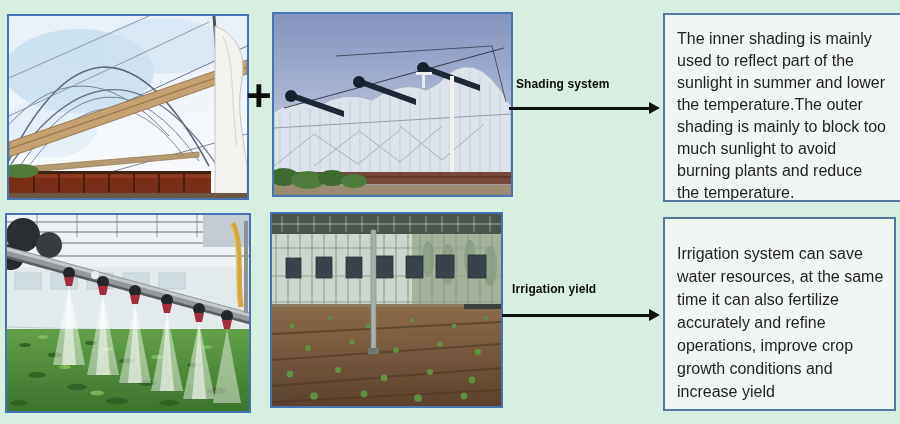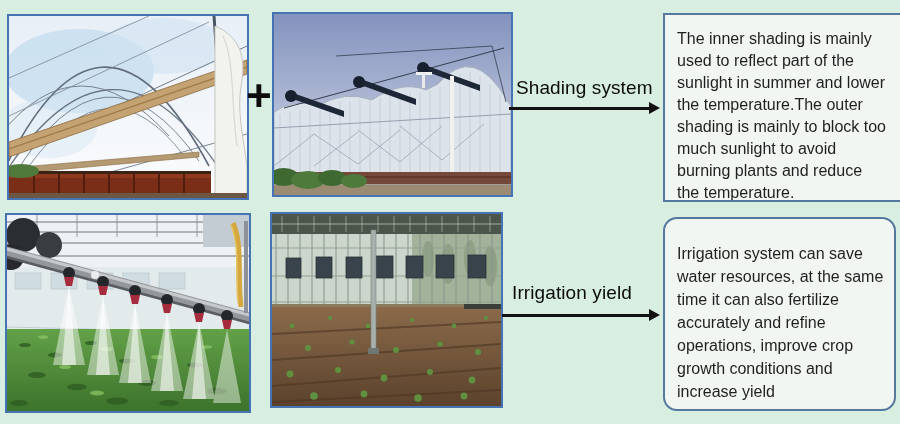--- a/index.html
+++ b/index.html
@@ -22,22 +22,22 @@
   .photo svg{display:block;width:100%;height:100%;}
   .plus-sign{
     position:absolute;
     font-weight:bold;
     font-size:44px;
     line-height:1;
     color:#0d0d0d;
   }
   .system-label{
     position:absolute;
-    font-weight:normal;
-    font-size:19px;
+    font-weight:bold;
+    font-size:12px;
     color:var(--label,#0b0b0b);
     white-space:nowrap;
     letter-spacing:0.1px;
   }
   .arrow{
     position:absolute;
     height:12px;
   }
   .arrow .arrow-line{
     position:absolute;
@@ -65,21 +65,20 @@
   }
   .desc-box.shading{
     left:663px;top:13px;width:249px;height:189px;
     line-height:22px;
     padding:13px 2px 0 12px;
   }
   .desc-box.irrigation{
     left:663px;top:217px;width:233px;height:194px;
     line-height:23px;
     padding:23px 3px 0 12px;
-    border-radius:14px;
   }
 </style>
 </head>
 <body>
 
 <div class="canvas">
 
   <div class="photo" style="left:7px;top:14px;width:242px;height:186px;">
     <svg viewBox="0 0 238 182" preserveAspectRatio="none">
       <defs>

